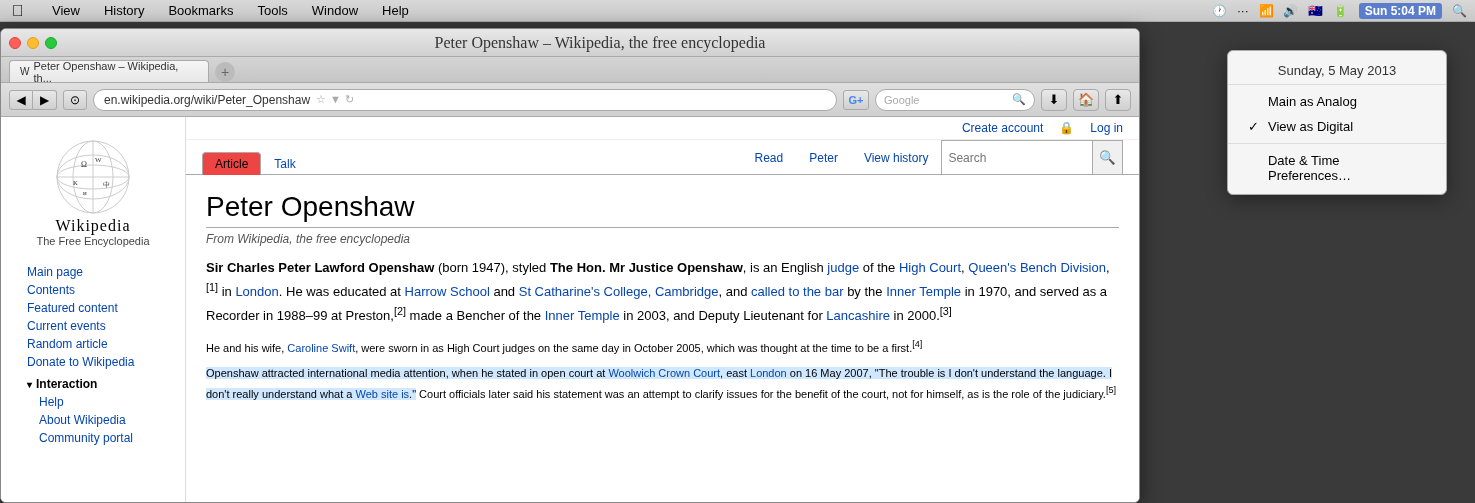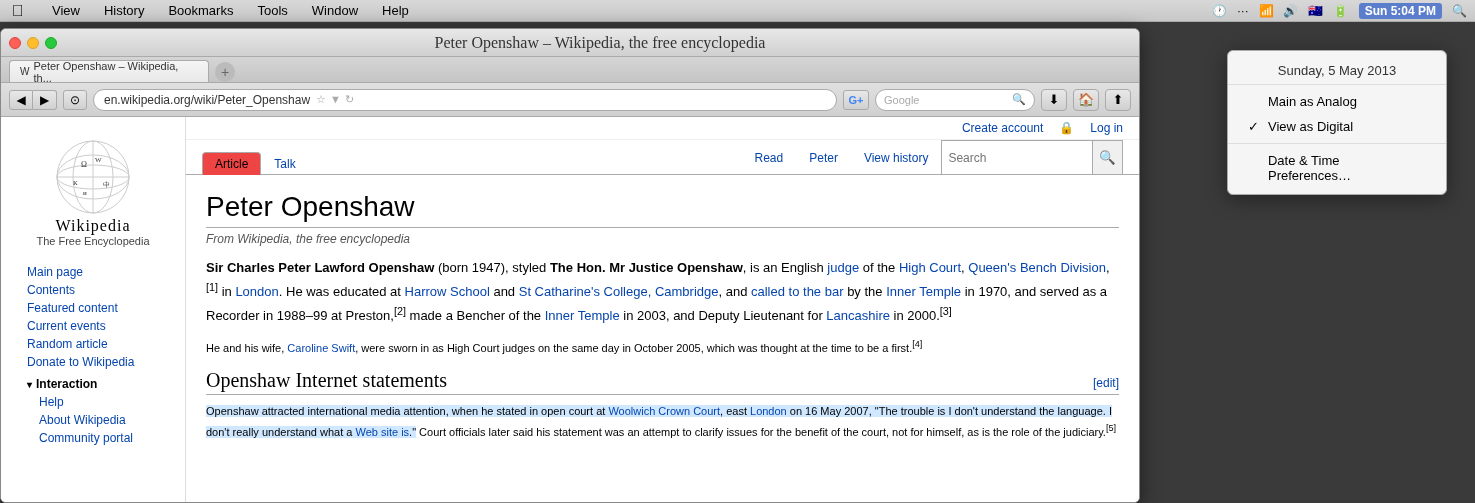--- a/index.html
+++ b/index.html
@@ -454,24 +454,20 @@
 
       <div class="article-body">
         <h1 class="article-title">Peter Openshaw</h1>
         <div class="article-from">From Wikipedia, the free encyclopedia</div>
         <p class="article-intro">
           <b>Sir Charles Peter Lawford Openshaw</b> (born 1947), styled <b>The Hon. Mr Justice Openshaw</b>, is an English <a class="article-link">judge</a> of the <a class="article-link">High Court</a>, <a class="article-link">Queen's Bench Division</a>,<sup>[1]</sup> in <a class="article-link">London</a>. He was educated at <a class="article-link">Harrow School</a> and <a class="article-link">St Catharine's College, Cambridge</a>, and <a class="article-link">called to the bar</a> by the <a class="article-link">Inner Temple</a> in 1970, and served as a Recorder in 1988–99 at Preston,<sup>[2]</sup> made a Bencher of the <a class="article-link">Inner Temple</a> in 2003, and Deputy Lieutenant for <a class="article-link">Lancashire</a> in 2000.<sup>[3]</sup>
         </p>
         <p class="article-para">
           He and his wife, <a class="article-link">Caroline Swift</a>, were sworn in as High Court judges on the same day in October 2005, which was thought at the time to be a first.<sup>[4]</sup>
         </p>
-        <div class="section-heading">
-          <span>Openshaw Internet statements</span>
-          <span class="edit-link">[edit]</span>
-        </div>
         <p class="article-para">
           <span style="background:#d0e8ff;">Openshaw attracted international media attention, when he stated in open court at <a class="article-link">Woolwich Crown Court</a>, east <a class="article-link">London</a> on 16 May 2007, "The trouble is I don't understand the language. I don't really understand what a <a class="article-link">Web site is</a>."</span> Court officials later said his statement was an attempt to clarify issues for the benefit of the court, not for himself, as is the role of the judiciary.<sup>[5]</sup>
         </p>
       </div>
     </div>
   </div>
 </div>
 
 <div class="dropdown-menu">
   <div class="dropdown-header">Sunday, 5 May 2013</div>

